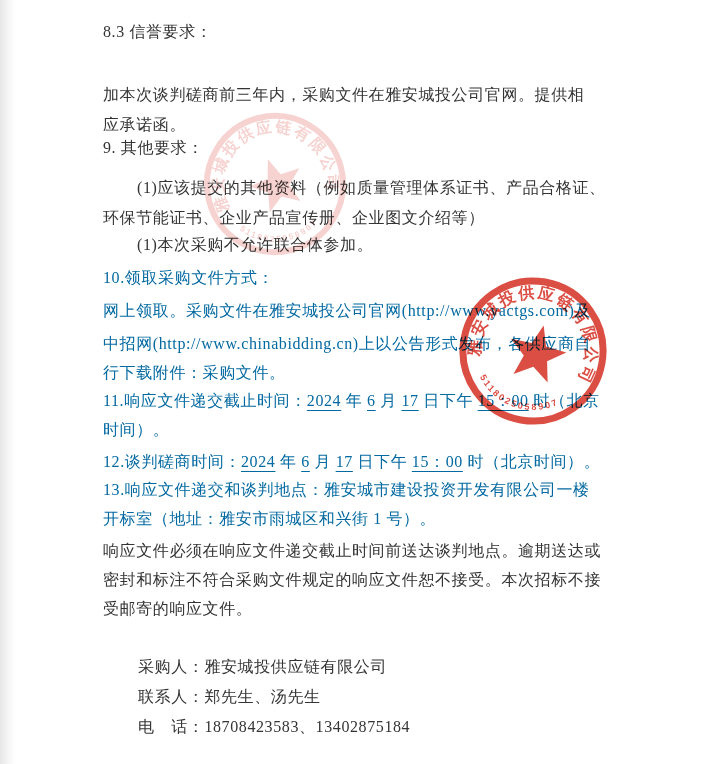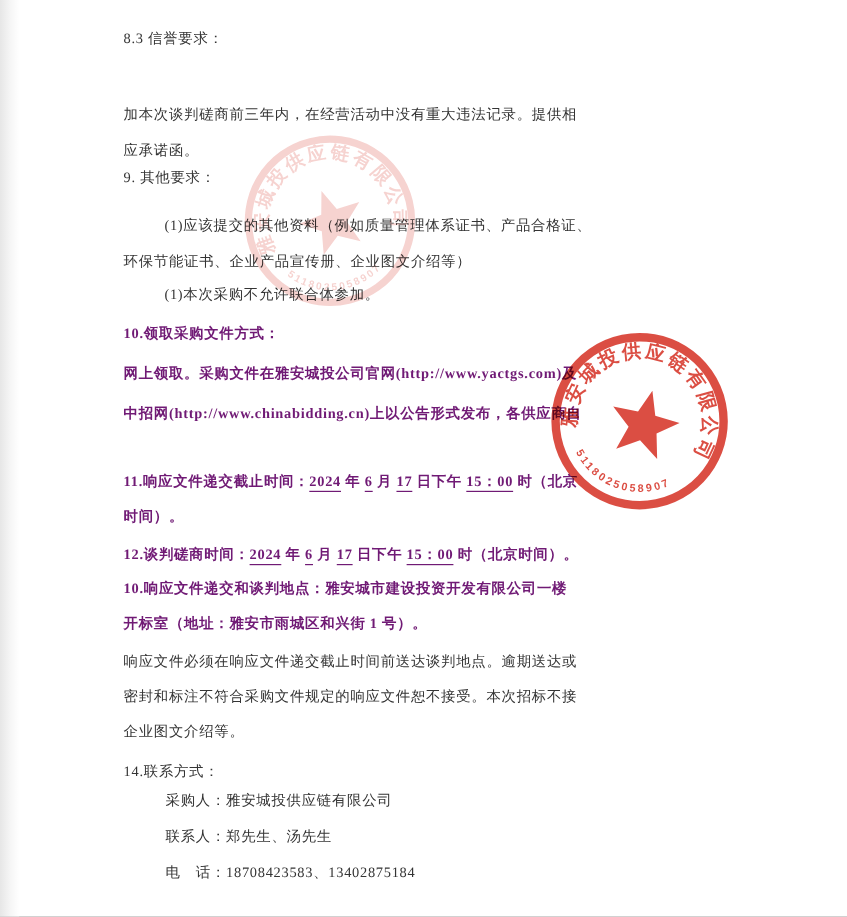--- a/index.html
+++ b/index.html
@@ -11,73 +11,73 @@
     font-family:"Liberation Serif","DejaVu Serif",serif;
   }
   .scan-edge{
     position:absolute;left:0;top:0;width:16px;height:100%;
     background:linear-gradient(to right,#dedede 0%,#f3f3f3 55%,#ffffff 100%);
     opacity:.75;
   }
   .line{
     position:absolute;
     white-space:nowrap;
-    font-size:12px;
+    font-size:16px;
     line-height:24px;
     letter-spacing:0.6px;
     color:#343434;
   }
-  .b{font-weight:700;color:#701a75;text-align:center;}
+  .b{font-weight:400;color:#0369a1;text-align:center;}
   .u{text-decoration:underline;text-decoration-thickness:1px;text-underline-offset:3.5px;}
   .stamps{
     position:absolute;left:0;top:0;width:706px;height:764px;
     pointer-events:none;
     mix-blend-mode:multiply;
   }
   .seal-text{
     font-family:"Liberation Sans","DejaVu Sans",sans-serif;
     font-weight:700;
   }
 </style>
 </head>
 <body>
 
 <div class="page">
   <div class="scan-edge"></div>
 
   <div class="line" style="top:20px;left:103px">8.3 信誉要求：</div>
-  <div class="line" style="top:83px;left:103px">加本次谈判磋商前三年内，在经营活动中没有重大违法记录。提供相</div>
+  <div class="line" style="top:83px;left:103px">加本次谈判磋商前三年内，采购文件在雅安城投公司官网。提供相</div>
   <div class="line" style="top:113px;left:103px">应承诺函。</div>
 
   <div class="line" style="top:136px;left:103px">9. 其他要求：</div>
   <div class="line" style="top:176px;left:137px">(1)应该提交的其他资料（例如质量管理体系证书、产品合格证、</div>
   <div class="line" style="top:206px;left:103px">环保节能证书、企业产品宣传册、企业图文介绍等）</div>
   <div class="line" style="top:233px;left:137px">(1)本次采购不允许联合体参加。</div>
 
   <div class="line b" style="top:266px;left:103px">10.领取采购文件方式：</div>
   <div class="line b" style="top:299px;left:103px">网上领取。采购文件在雅安城投公司官网(http://www.yactgs.com)及</div>
   <div class="line b" style="top:332px;left:103px">中招网(http://www.chinabidding.cn)上以公告形式发布，各供应商自</div>
+  <div class="line b" style="top:361px;left:103px">行下载附件：采购文件。</div>
 
   <div class="line b" style="top:389px;left:103px">
     <span>11.响应文件递交截止时间：</span><span class="u">2024</span><span> 年 </span><span class="u">6</span><span> 月 </span><span class="u">17</span><span> 日下午 </span><span class="u">15：00</span><span> 时（北京</span>
   </div>
   <div class="line b" style="top:418px;left:103px">时间）。</div>
 
   <div class="line b" style="top:450px;left:103px">
     <span>12.谈判磋商时间：</span><span class="u">2024</span><span> 年 </span><span class="u">6</span><span> 月 </span><span class="u">17</span><span> 日下午 </span><span class="u">15：00</span><span> 时（北京时间）。</span>
   </div>
 
-  <div class="line b" style="top:478px;left:103px">10.响应文件递交和谈判地点：雅安城市建设投资开发有限公司一楼</div>
+  <div class="line b" style="top:478px;left:103px">13.响应文件递交和谈判地点：雅安城市建设投资开发有限公司一楼</div>
   <div class="line b" style="top:507px;left:103px">开标室（地址：雅安市雨城区和兴街 1 号）。</div>
 
   <div class="line" style="top:568px;left:103px">密封和标注不符合采购文件规定的响应文件恕不接受。本次招标不接</div>
   <div class="line" style="top:539px;left:103px">响应文件必须在响应文件递交截止时间前送达谈判地点。逾期送达或</div>
-  <div class="line" style="top:597px;left:103px">企业图文介绍等。</div>
+  <div class="line" style="top:597px;left:103px">受邮寄的响应文件。</div>
 
-  <div class="line" style="top:631px;left:103px">14.联系方式：</div>
   <div class="line" style="top:655px;left:138px">采购人：雅安城投供应链有限公司</div>
   <div class="line" style="top:685px;left:138px">联系人：郑先生、汤先生</div>
   <div class="line" style="top:715px;left:138px">电　话：18708423583、13402875184</div>
 
   <svg class="stamps" width="706" height="764" viewBox="0 0 706 764">
     <defs>
       <path id="mainArc" d="M 483.2 369.1 A 53 53 0 1 1 582.8 369.1"></path>
       <path id="mainSerial" d="M 481.9 380.5 A 59 59 0 0 0 584.1 380.5"></path>
       <path id="faintArc" d="M 226.1 201.8 A 52 52 0 1 1 323.9 201.8"></path>
       <path id="faintSerial" d="M 224.8 213 A 58 58 0 0 0 325.2 213"></path>

